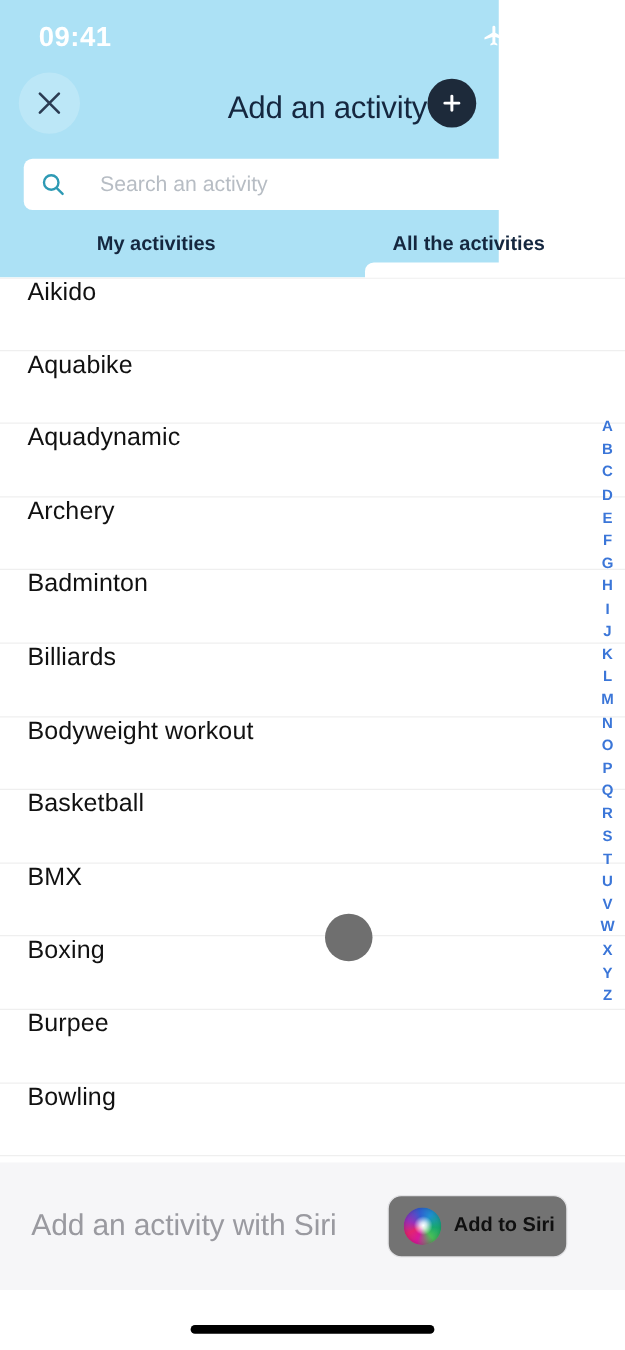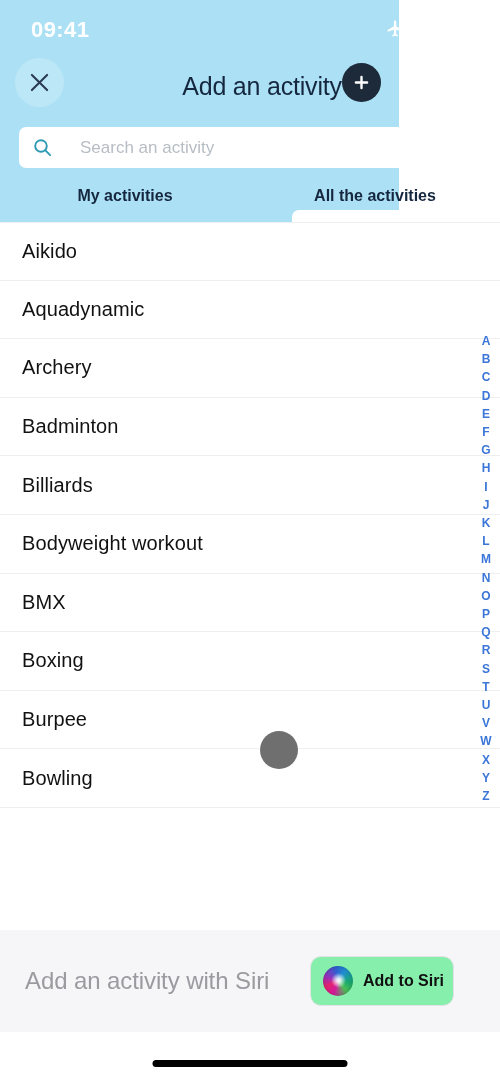--- a/index.html
+++ b/index.html
@@ -85,21 +85,21 @@
   }
 
   
   .list {
     position:absolute; top:222px; left:0;
     width:500px; height:708px;
     background:#ffffff; overflow:hidden;
   }
   .row {
     position:relative; height:58.6px;
-    display:flex; align-items:center;
+    display:flex; 
     padding-left:22px;
     border-bottom:1px solid #efefef;
     cursor:pointer;
   }
   .row:first-child { border-top:1px solid #efefef; }
   .row-label {
     font-size:20px; color:#111111; letter-spacing:0.1px;
   }
 
   
@@ -128,21 +128,21 @@
     background:#f6f6f8;
     display:flex; align-items:center;
   }
   .siri-label {
     position:absolute; left:25px;
     font-size:24px; color:#9a9aa0; letter-spacing:-0.1px;
   }
   .siri-btn {
     position:absolute; left:310px; top:26px;
     width:144px; height:50px;
-    background:#86efac; border:1px solid #e3e3e6;
+    background:#737373; border:1px solid #e3e3e6;
     border-radius:11px;
     display:flex; align-items:center; gap:10px;
     padding-left:12px; cursor:pointer;
   }
   .siri-orb {
     width:30px; height:30px; border-radius:50%;
     background:
       radial-gradient(circle at 52% 48%, #ffffff 0%, rgba(255,255,255,0.75) 12%, rgba(255,255,255,0) 34%),
       conic-gradient(from 200deg at 50% 50%,
         #d6199b 0deg, #e3246f 45deg, #9a2fb8 90deg,
@@ -215,33 +215,39 @@
     </div>
   </div>
 
   <div class="tab-indicator"></div>
 
   <div class="list" id="activity-list">
       <div class="row">
         <span class="row-label">Aikido</span>
       </div>
       <div class="row">
+        <span class="row-label">Aquabike</span>
+      </div>
+      <div class="row">
         <span class="row-label">Aquadynamic</span>
       </div>
       <div class="row">
         <span class="row-label">Archery</span>
       </div>
       <div class="row">
         <span class="row-label">Badminton</span>
       </div>
       <div class="row">
         <span class="row-label">Billiards</span>
       </div>
       <div class="row">
         <span class="row-label">Bodyweight workout</span>
+      </div>
+      <div class="row">
+        <span class="row-label">Basketball</span>
       </div>
       <div class="row">
         <span class="row-label">BMX</span>
       </div>
       <div class="row">
         <span class="row-label">Boxing</span>
       </div>
       <div class="row">
         <span class="row-label">Burpee</span>
       </div>

